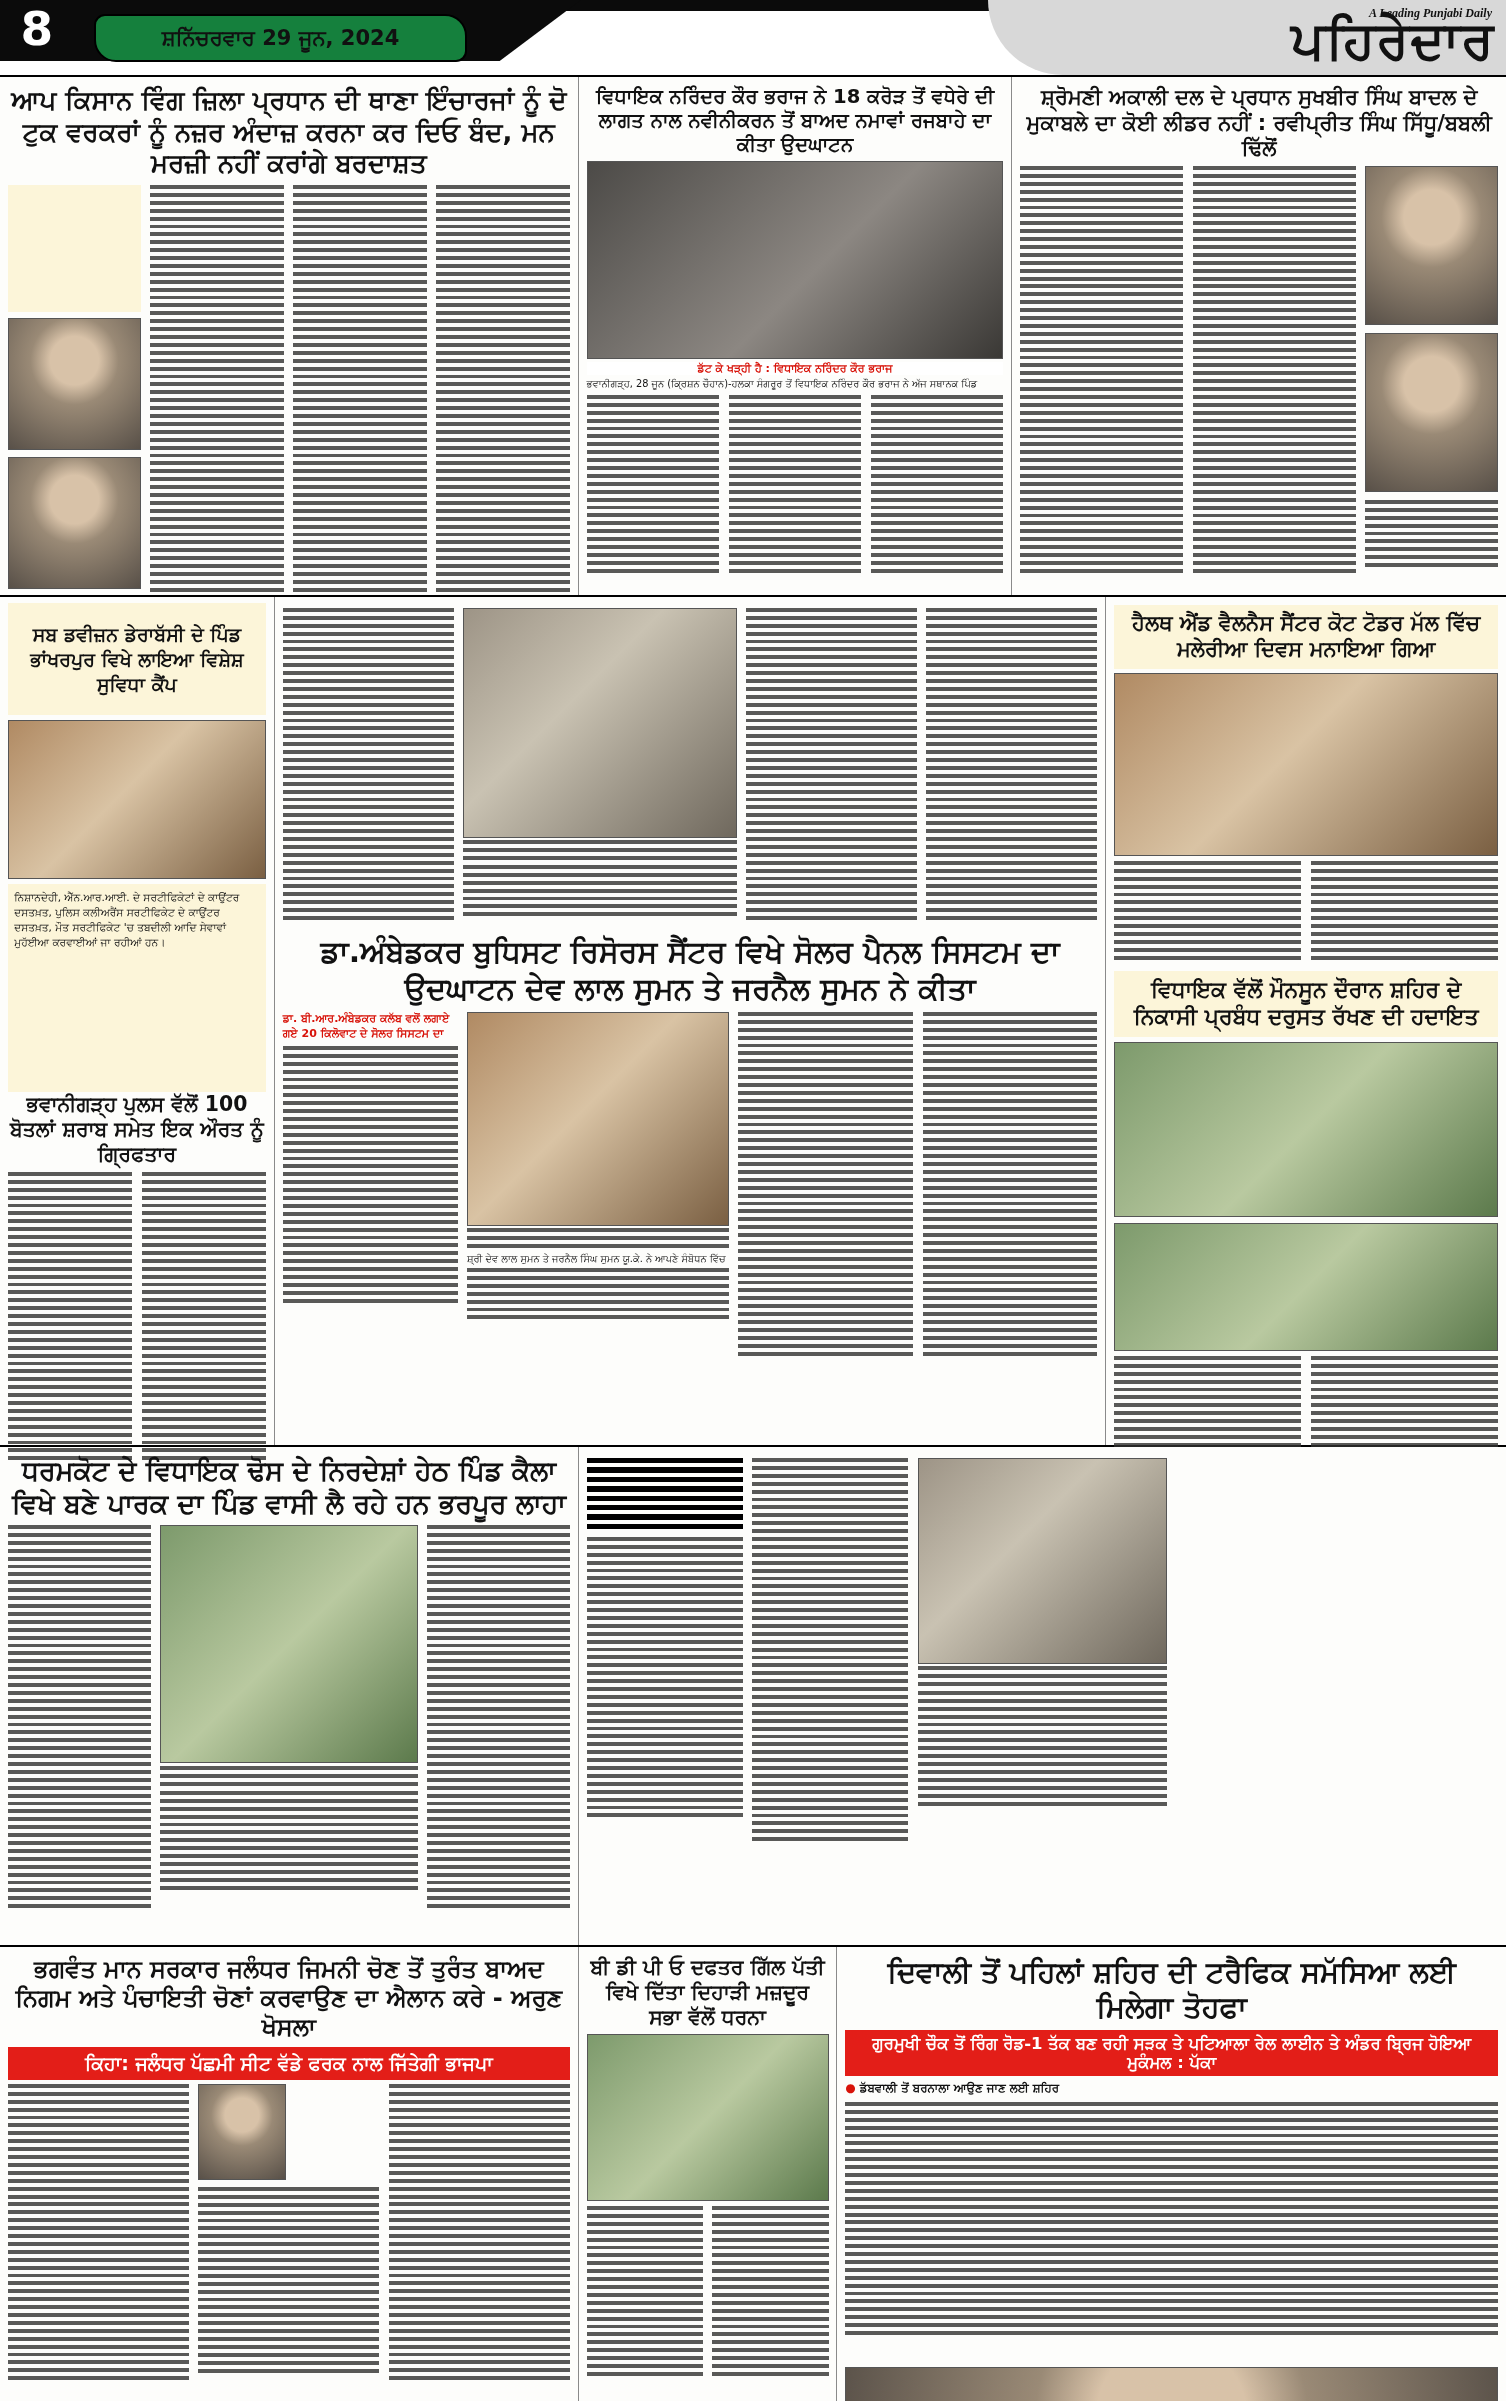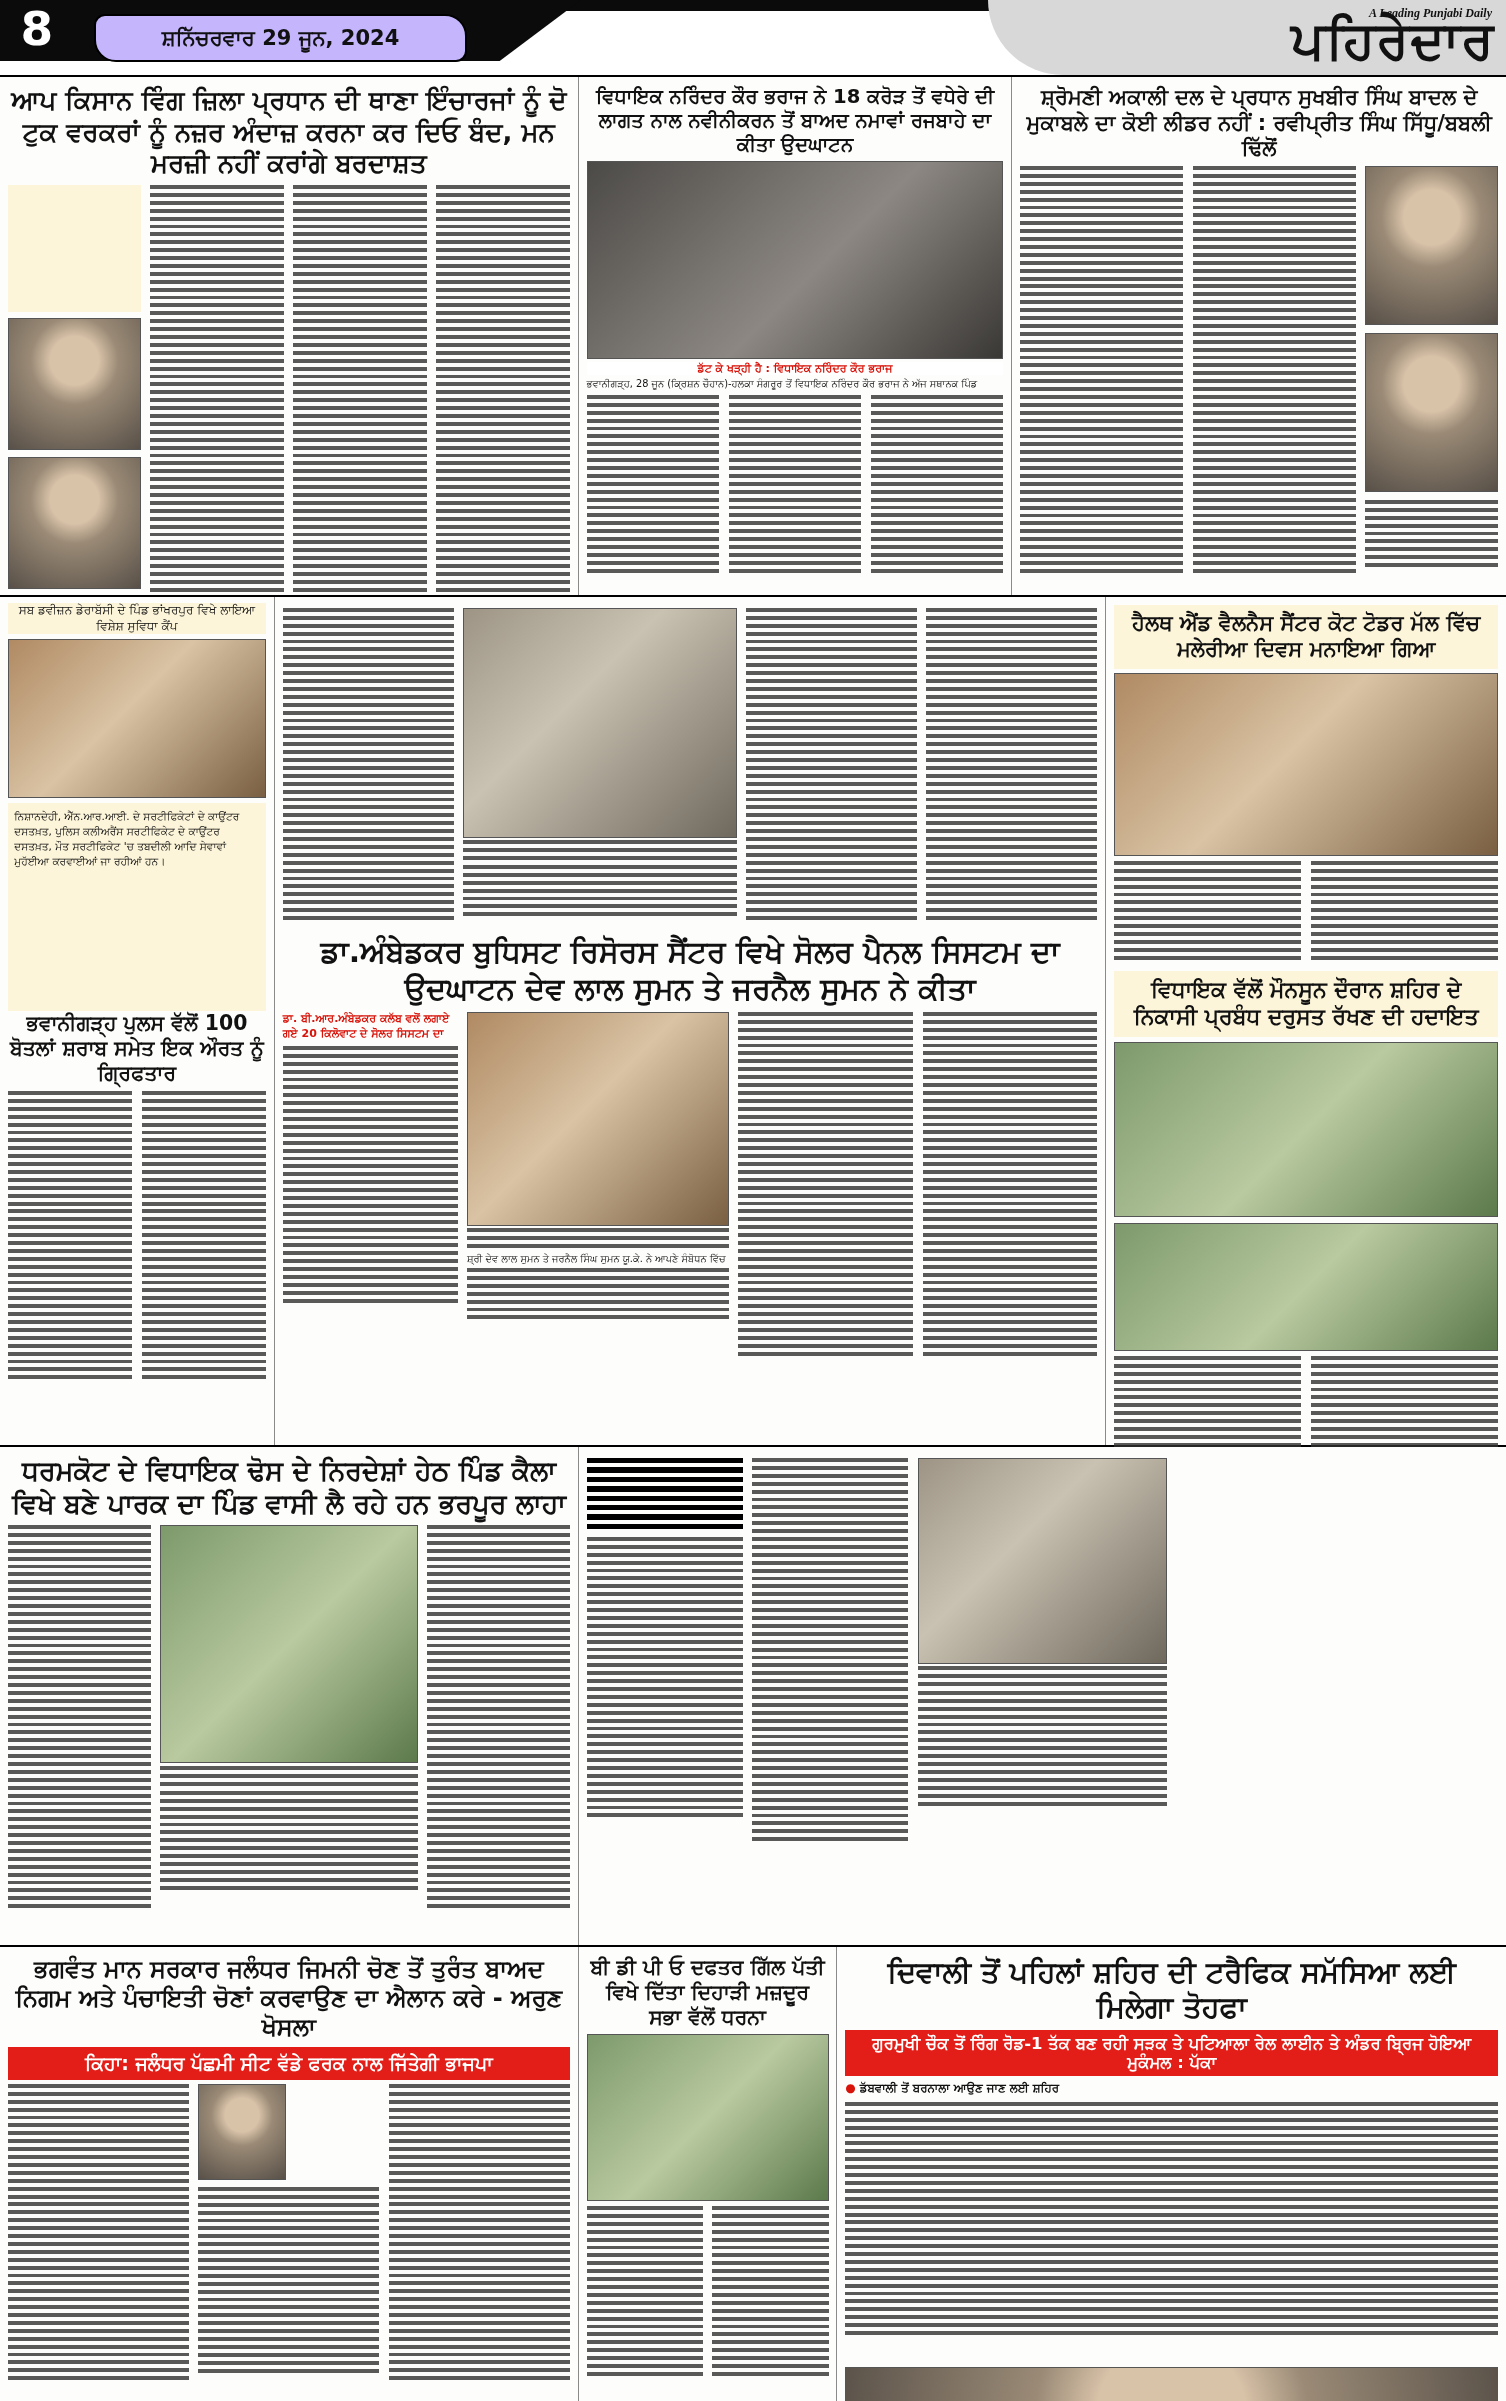--- a/index.html
+++ b/index.html
@@ -4,21 +4,21 @@
 <style>
   html,body{margin:0;padding:0;background:#777;}
   .page{position:relative;width:1506px;height:2401px;background:#fdfdfb;margin:0 auto;
         font-family:"DejaVu Sans",sans-serif;color:#111;overflow:hidden;}
   
   .hdr{position:relative;height:75px;border-bottom:2.4px solid #000;background:#fff;}
   .hdr-black{position:absolute;left:0;top:0;width:581px;height:61px;background:#0b0b0b;
              clip-path:polygon(0 0,100% 0,86% 100%,0 100%);}
   .hdr-strip{position:absolute;left:0;top:0;width:1060px;height:11px;background:#0b0b0b;}
   .pagenum{position:absolute;left:20.4px;top:4.7px;color:#fff;font-size:47px;font-weight:bold;line-height:1;}
-  .datepill{position:absolute;left:94px;top:14px;width:369px;height:44px;background:#c4b5fd;
+  .datepill{position:absolute;left:94px;top:14px;width:369px;height:44px;background:#15803d;
             border:2.4px solid #000;border-radius:11px 22px 11px 22px;display:flex;align-items:center;
             justify-content:center;font-size:21px;font-weight:bold;}
   .masthead{position:absolute;right:0;top:0;width:518px;height:75px;background:#d8d8d8;
             border-radius:0 0 0 126px;}
   .tagline{position:absolute;right:14px;top:6.3px;font-family:"Liberation Serif",serif;
            font-style:italic;font-weight:bold;font-size:12px;}
   .mast-title{position:absolute;right:11px;top:14px;font-size:52px;font-weight:bold;letter-spacing:1.6px;line-height:1;}
   
   .row{display:flex;}
   .art{box-sizing:border-box;padding:6.3px 7.9px;border-right:1.6px solid #8a8a8a;position:relative;}
@@ -94,21 +94,21 @@
           <div class="ph port" style="height:157px;margin-top:7.9px;"></div>
           <div class="ft" style="height:71px;margin-top:7.9px;"></div>
         </div>
       </div>
     </div>
   </div>
 
   <div class="row rowline" style="height:848px;">
 
     <div class="art" style="width:275px;">
-      <div class="cream" style="padding:0;font-weight:normal;font-size:12px;line-height:1.3;text-align:center;">ਸਬ ਡਵੀਜ਼ਨ ਡੇਰਾਬੱਸੀ ਦੇ ਪਿੰਡ ਭਾਂਖਰਪੁਰ ਵਿਖੇ ਲਾਇਆ ਵਿਸ਼ੇਸ਼ ਸੁਵਿਧਾ ਕੈਂਪ</div>
+      <div class="cream" style="padding:19px;font-weight:bold;font-size:19px;line-height:1.3;text-align:center;">ਸਬ ਡਵੀਜ਼ਨ ਡੇਰਾਬੱਸੀ ਦੇ ਪਿੰਡ ਭਾਂਖਰਪੁਰ ਵਿਖੇ ਲਾਇਆ ਵਿਸ਼ੇਸ਼ ਸੁਵਿਧਾ ਕੈਂਪ</div>
       <div class="ph warm" style="height:157px;margin-top:4.7px;"></div>
       <div class="cream" style="padding:6.3px;font-size:10.6px;line-height:1.4;margin-top:4.7px;height:196px;overflow:hidden;">ਨਿਸ਼ਾਨਦੇਹੀ, ਐੱਨ.ਆਰ.ਆਈ. ਦੇ ਸਰਟੀਫਿਕੇਟਾਂ ਦੇ ਕਾਉਂਟਰ ਦਸਤਖ਼ਤ, ਪੁਲਿਸ ਕਲੀਅਰੈਂਸ ਸਰਟੀਫਿਕੇਟ ਦੇ ਕਾਉਂਟਰ ਦਸਤਖ਼ਤ, ਮੌਤ ਸਰਟੀਫਿਕੇਟ 'ਚ ਤਬਦੀਲੀ ਆਦਿ ਸੇਵਾਵਾਂ ਮੁਹੱਈਆ ਕਰਵਾਈਆਂ ਜਾ ਰਹੀਆਂ ਹਨ।</div>
       <h2 style="font-size:20.4px;margin-top:0;">ਭਵਾਨੀਗੜ੍ਹ ਪੁਲਸ ਵੱਲੋਂ 100 ਬੋਤਲਾਂ ਸ਼ਰਾਬ ਸਮੇਤ ਇਕ ਔਰਤ ਨੂੰ ਗ੍ਰਿਫਤਾਰ</h2>
       <div class="cols" style="height:290px;">
         <div class="col ft"></div>
         <div class="col ft"></div>
       </div>
     </div>
 
     <div class="art" style="width:832px;">

